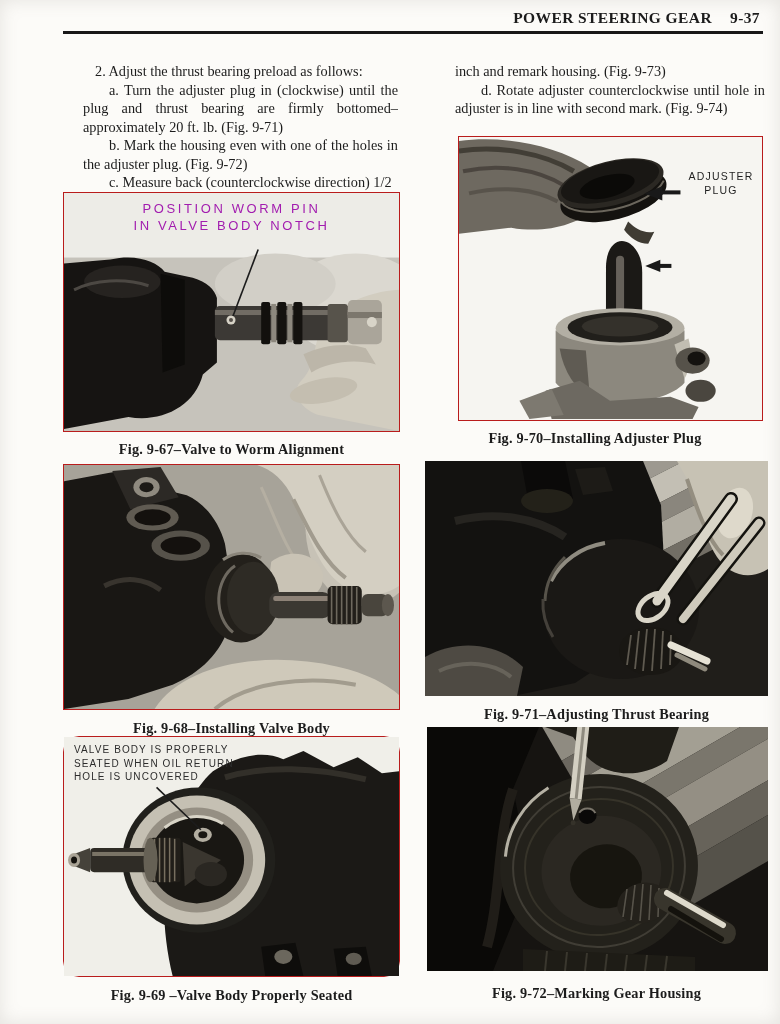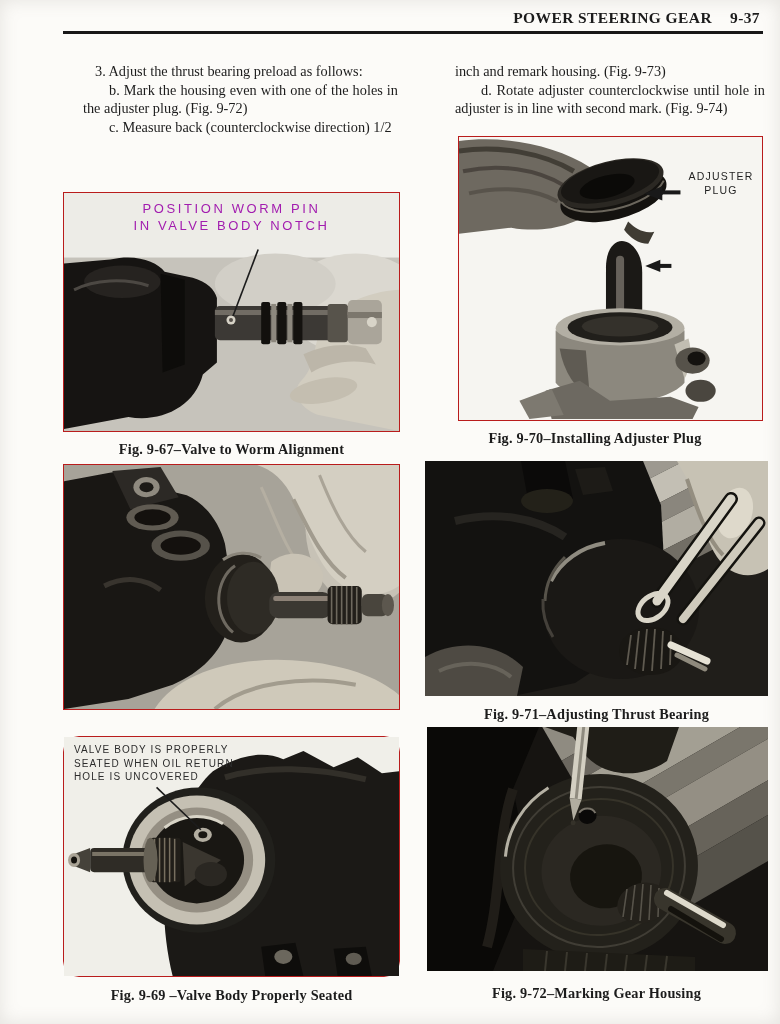--- a/index.html
+++ b/index.html
@@ -37,21 +37,22 @@
 <body>
 
 <div class="page">
 
   <div class="header">
     <span>POWER STEERING GEAR</span><span class="pgnum">9-37</span>
   </div>
   <div class="header-rule"></div>
 
   <div class="col col-left">
-    <p class="ind1">3. Adjust the thrust bearing preload as follows:</p>
+    <p class="ind1">2. Adjust the thrust bearing preload as follows:</p>
+    <p class="ind2">a. Turn the adjuster plug in (clockwise) until the plug and thrust bearing are firmly bottomed–approximately 20 ft. lb. (Fig. 9-71)</p>
     <p class="ind2">b. Mark the housing even with one of the holes in the adjuster plug. (Fig. 9-72)</p>
     <p class="ind2">c. Measure back (counterclockwise direction) 1/2</p>
   </div>
   <div class="col col-right">
     <p>inch and remark housing. (Fig. 9-73)</p>
     <p class="ind2">d. Rotate adjuster counterclockwise until hole in adjuster is in line with second mark. (Fig. 9-74)</p>
   </div>
 
   <div class="frame" style="left:63px;top:192px;width:337px;height:240px;">
     <div class="photo-fill">
@@ -163,20 +164,21 @@
             <line x1="276" y1="120" x2="276" y2="158"></line>
             <line x1="281" y1="120" x2="281" y2="158"></line>
             <line x1="286" y1="120" x2="286" y2="158"></line>
             <line x1="291" y1="121" x2="291" y2="157"></line>
         </g>
         <rect x="296" y="128" width="26" height="22" rx="6" fill="#49453d"></rect>
         <ellipse cx="322" cy="139" rx="6" ry="11" fill="#5c574e"></ellipse>
       </svg>
     </div>
   </div>
+  <div class="caption" style="left:63px;top:720px;width:337px;">Fig. 9-68–Installing Valve Body</div>
 
   <div class="photo-plain" style="left:425px;top:461px;width:343px;height:235px;">
     <div class="photo-fill">
       <svg viewBox="0 0 343 235" preserveAspectRatio="none">
         <rect width="343" height="235" fill="#201e1a"></rect>
         <g transform="rotate(-27 260 40)">
           <rect x="130" y="-50" width="280" height="34" fill="#d6d2c8"></rect>
           <rect x="130" y="-16" width="280" height="20" fill="#9d9990"></rect>
           <rect x="130" y="4" width="280" height="26" fill="#c3bfb4"></rect>
           <rect x="130" y="30" width="280" height="18" fill="#8a867d"></rect>

